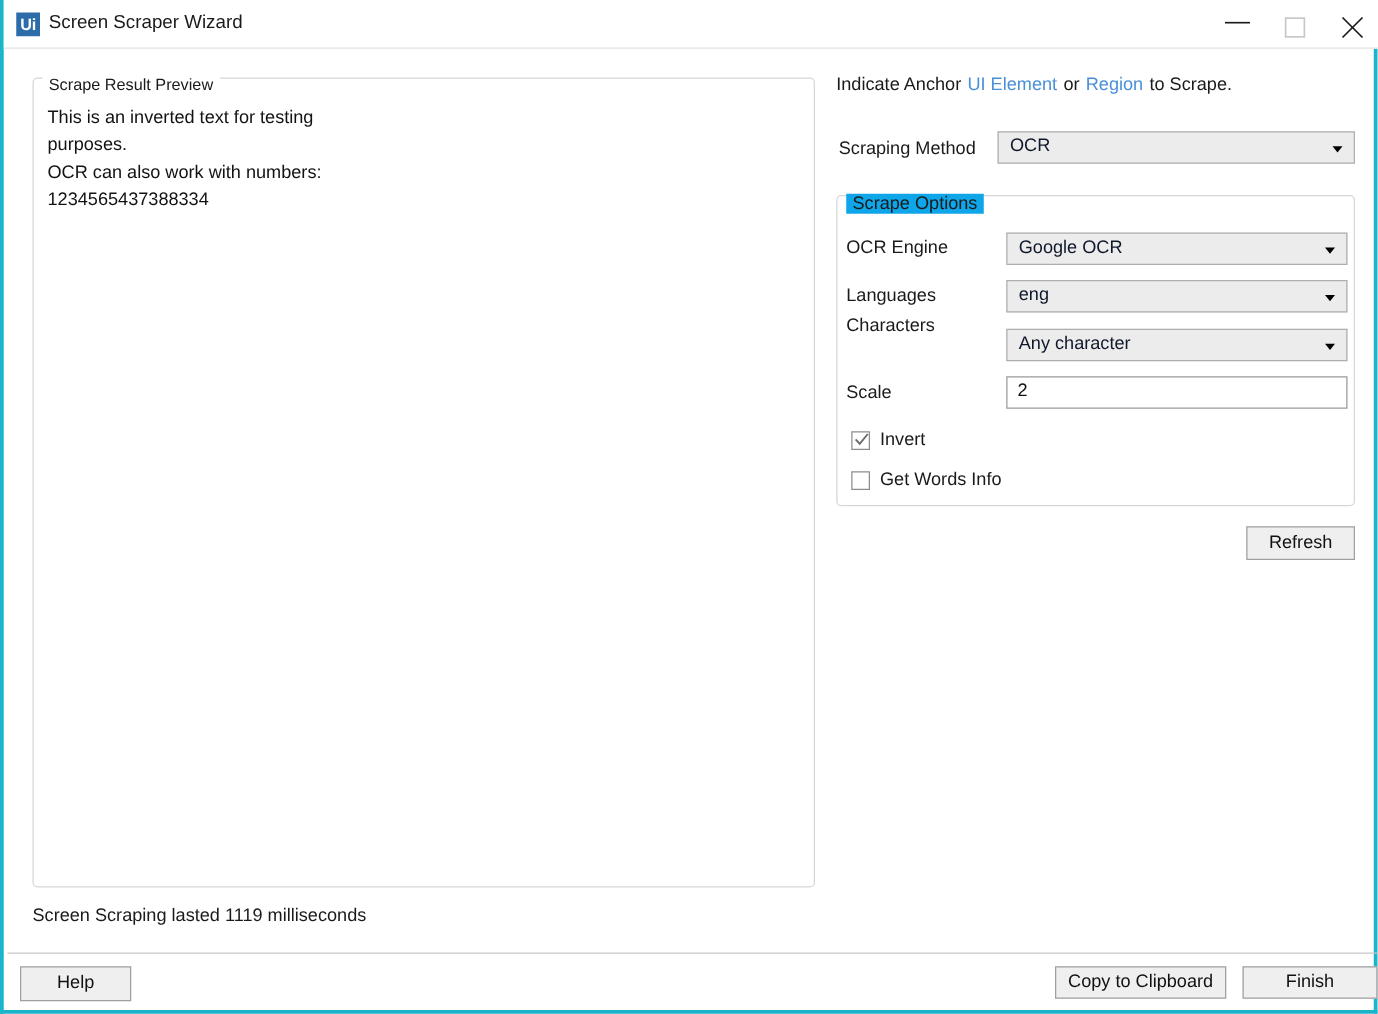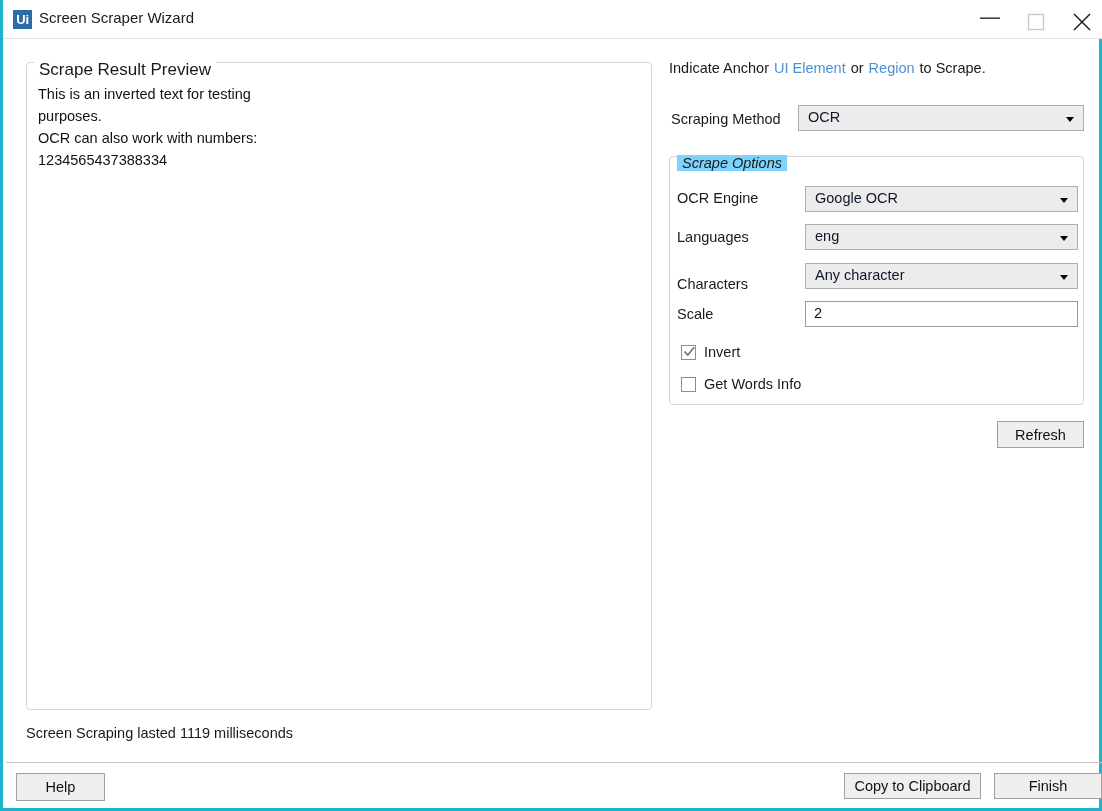--- a/index.html
+++ b/index.html
@@ -76,21 +76,21 @@
     box-sizing: border-box;
     border: 1px solid #d6d6d6;
     border-radius: 4px;
     background: #ffffff;
   }
   .gb-preview-legend {
     position: absolute;
     left: 31px; top: 60px;
     background: #ffffff;
     padding: 0 5px;
-    font-size: 17px;
+    font-size: 13px;
     color: #1a1a1a;
     white-space: nowrap;
   }
   .preview-text {
     position: absolute;
     left: 35px; top: 83px;
     width: 600px;
     font-size: 14.5px;
     line-height: 22px;
     color: #121212;
@@ -173,26 +173,25 @@
     left: 666px; top: 156px;
     width: 415px; height: 249px;
     box-sizing: border-box;
     border: 1px solid #d6d6d6;
     border-radius: 4px;
     background: #ffffff;
   }
   .gb-options-legend {
     position: absolute;
     left: 674px; top: 155px;
-    background: #7dd3fc;
+    background: #0ea5e9;
     padding: 0 5px;
     font-size: 14.5px;
     color: #1a1a1a;
     white-space: nowrap;
-    font-style: italic;
   }
 
   
   .cbrow {
     position: absolute;
     height: 20px;
     cursor: default;
   }
   .cbbox {
     position: absolute;
@@ -296,21 +295,21 @@
     <span class="cval">Google OCR</span>
     <span class="arrow"></span>
   </div>
 
   <div class="lbl" style="left:674px; top:229px;">Languages</div>
   <div class="combo" style="left:802px; top:224px; width:273px;">
     <span class="cval">eng</span>
     <span class="arrow"></span>
   </div>
 
-  <div class="lbl" style="left:674px; top:276px;">Characters</div>
+  <div class="lbl" style="left:674px; top:253px;">Characters</div>
   <div class="combo" style="left:802px; top:263px; width:273px;">
     <span class="cval">Any character</span>
     <span class="arrow"></span>
   </div>
 
   <div class="lbl" style="left:674px; top:306px;">Scale</div>
   <div class="tbox" style="left:802px; top:301px; width:273px;">
     <span class="tval">2</span>
   </div>
 

